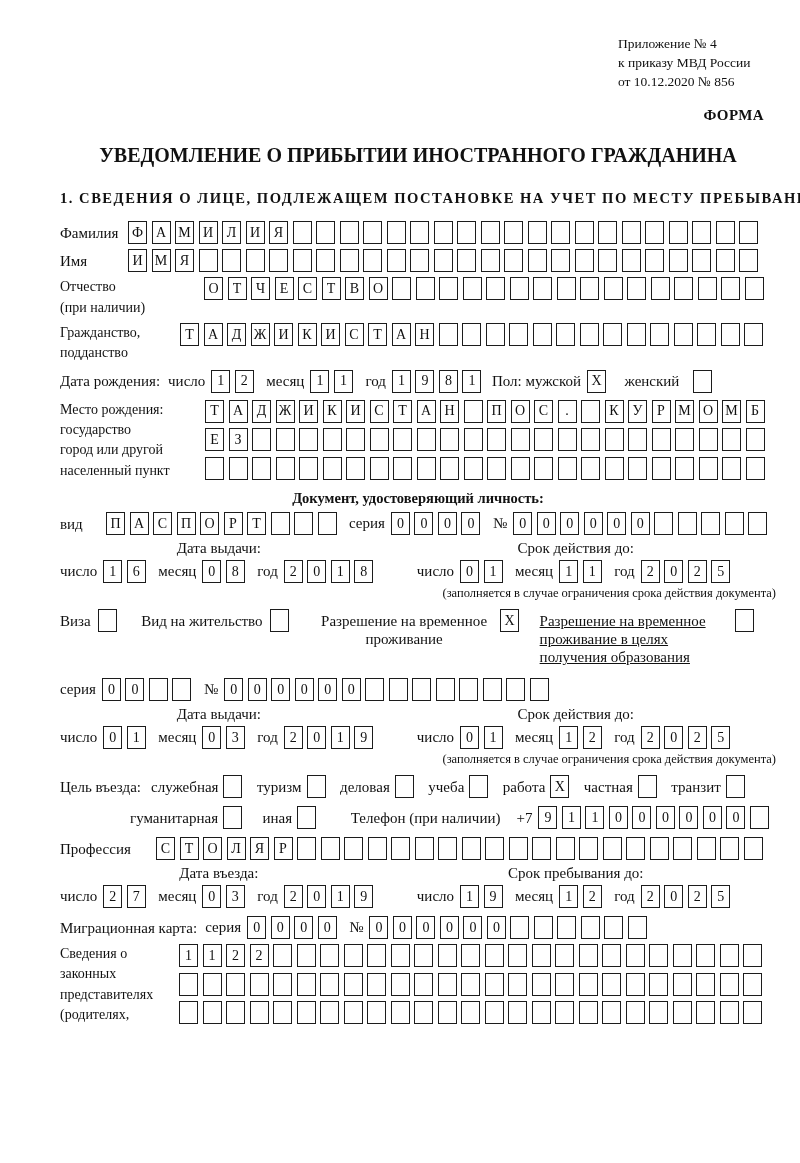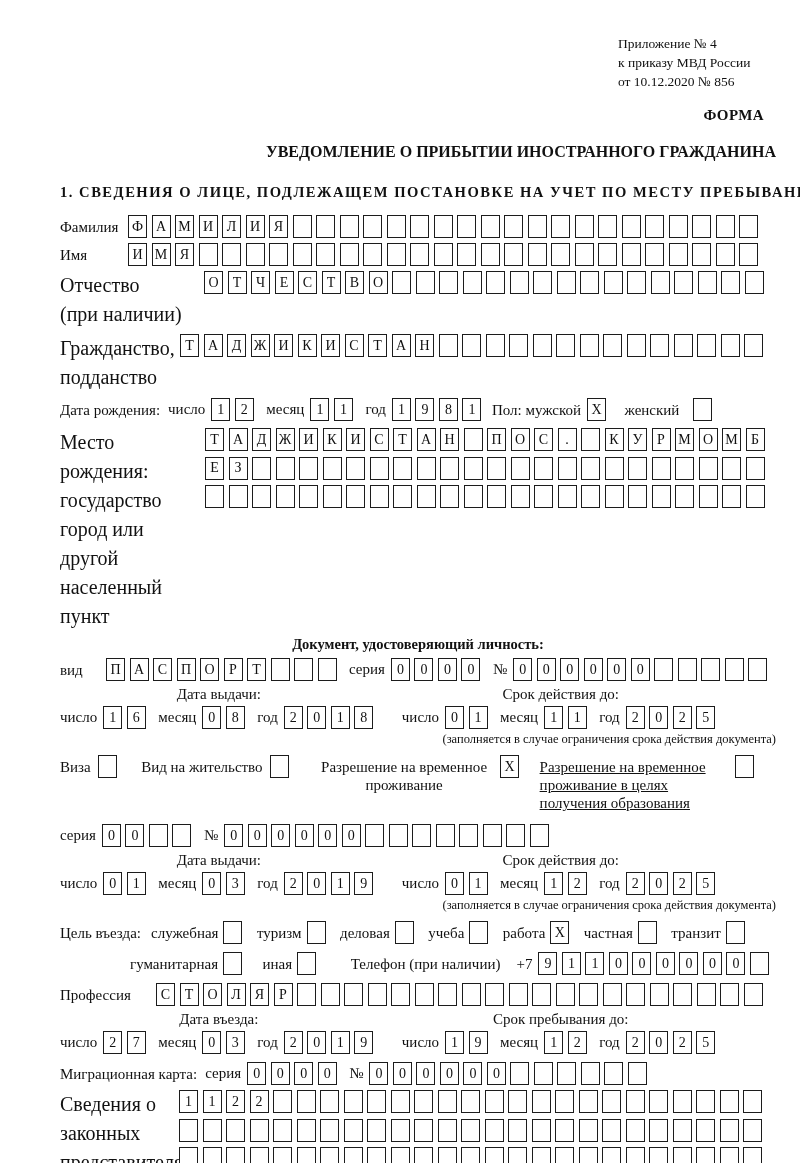--- a/index.html
+++ b/index.html
@@ -9,28 +9,28 @@
     font-family:"Liberation Serif", serif; color:#111;
   }
   .page { padding:34px 24px 0 60px; }
 
   
   .annex { margin-left:558px; font-size:13.5px; line-height:1.42; }
   .annex-note { margin-top:5px; }
   .form-label { text-align:right; padding-right:12px; font-weight:bold; font-size:15px; margin-top:16px; letter-spacing:0.4px; }
 
   
-  .title { text-align:right; font-weight:bold; font-size:16px; line-height:1.5; margin-top:16px; }
+  .title { text-align:center; font-weight:bold; font-size:20px; line-height:1.5; margin-top:16px; }
   .blank-underline { display:inline-block; width:58px; border-bottom:2.4px solid #3a3a3a; height:0.9em; margin-left:10px; }
   .sec-head { font-weight:bold; font-size:14.6px; letter-spacing:1.5px; margin:20px 0 14px; white-space:nowrap; }
 
   
   .row { display:flex; align-items:flex-start; margin-bottom:5px; }
   .lbl { font-size:15px; line-height:1.2; padding-top:3px; }
-  .sublbl { font-size:20px; line-height:1.45; }
+  .sublbl { font-size:14px; line-height:1.45; }
   .w68  { width:68px;  flex:none; }
   .w120 { width:120px; flex:none; }
   .w144 { width:144px; flex:none; }
   .w145 { width:145px; flex:none; }
   .w46  { width:46px;  flex:none; }
   .w96  { width:96px;  flex:none; }
   .w119 { width:119px; flex:none; }
 
   
   .cells { display:inline-flex; flex:none; }
@@ -41,21 +41,21 @@
     font-size:14px; line-height:1;
   }
   .cellcol .cells { margin-bottom:5.5px; }
 
   .gap6  { margin-left:6px; }
   .gap10 { margin-left:10px; }
   .gap14 { margin-left:14px; }
   .gap28 { margin-left:28px; }
 
   
-  .datepair { display:flex; margin-top:3px; }
+  .datepair { display:flex; margin-top:3px;gap:15px; }
   .dp-col { flex:none; }
   .dp-left { margin-right:24px; }
   .dp-head { text-align:center; font-size:15px; margin-bottom:3px; }
   .dp-row { display:flex; align-items:center; }
   .dg-lbl { font-size:15px; margin-right:6px; margin-left:8px; }
   .dg-lbl:first-child { margin-left:0; }
   .note-right { text-align:right; font-size:12.5px; margin:3px 0 8px; }
 
   
   .opts { display:flex; align-items:flex-start; margin:6px 0 12px; }

